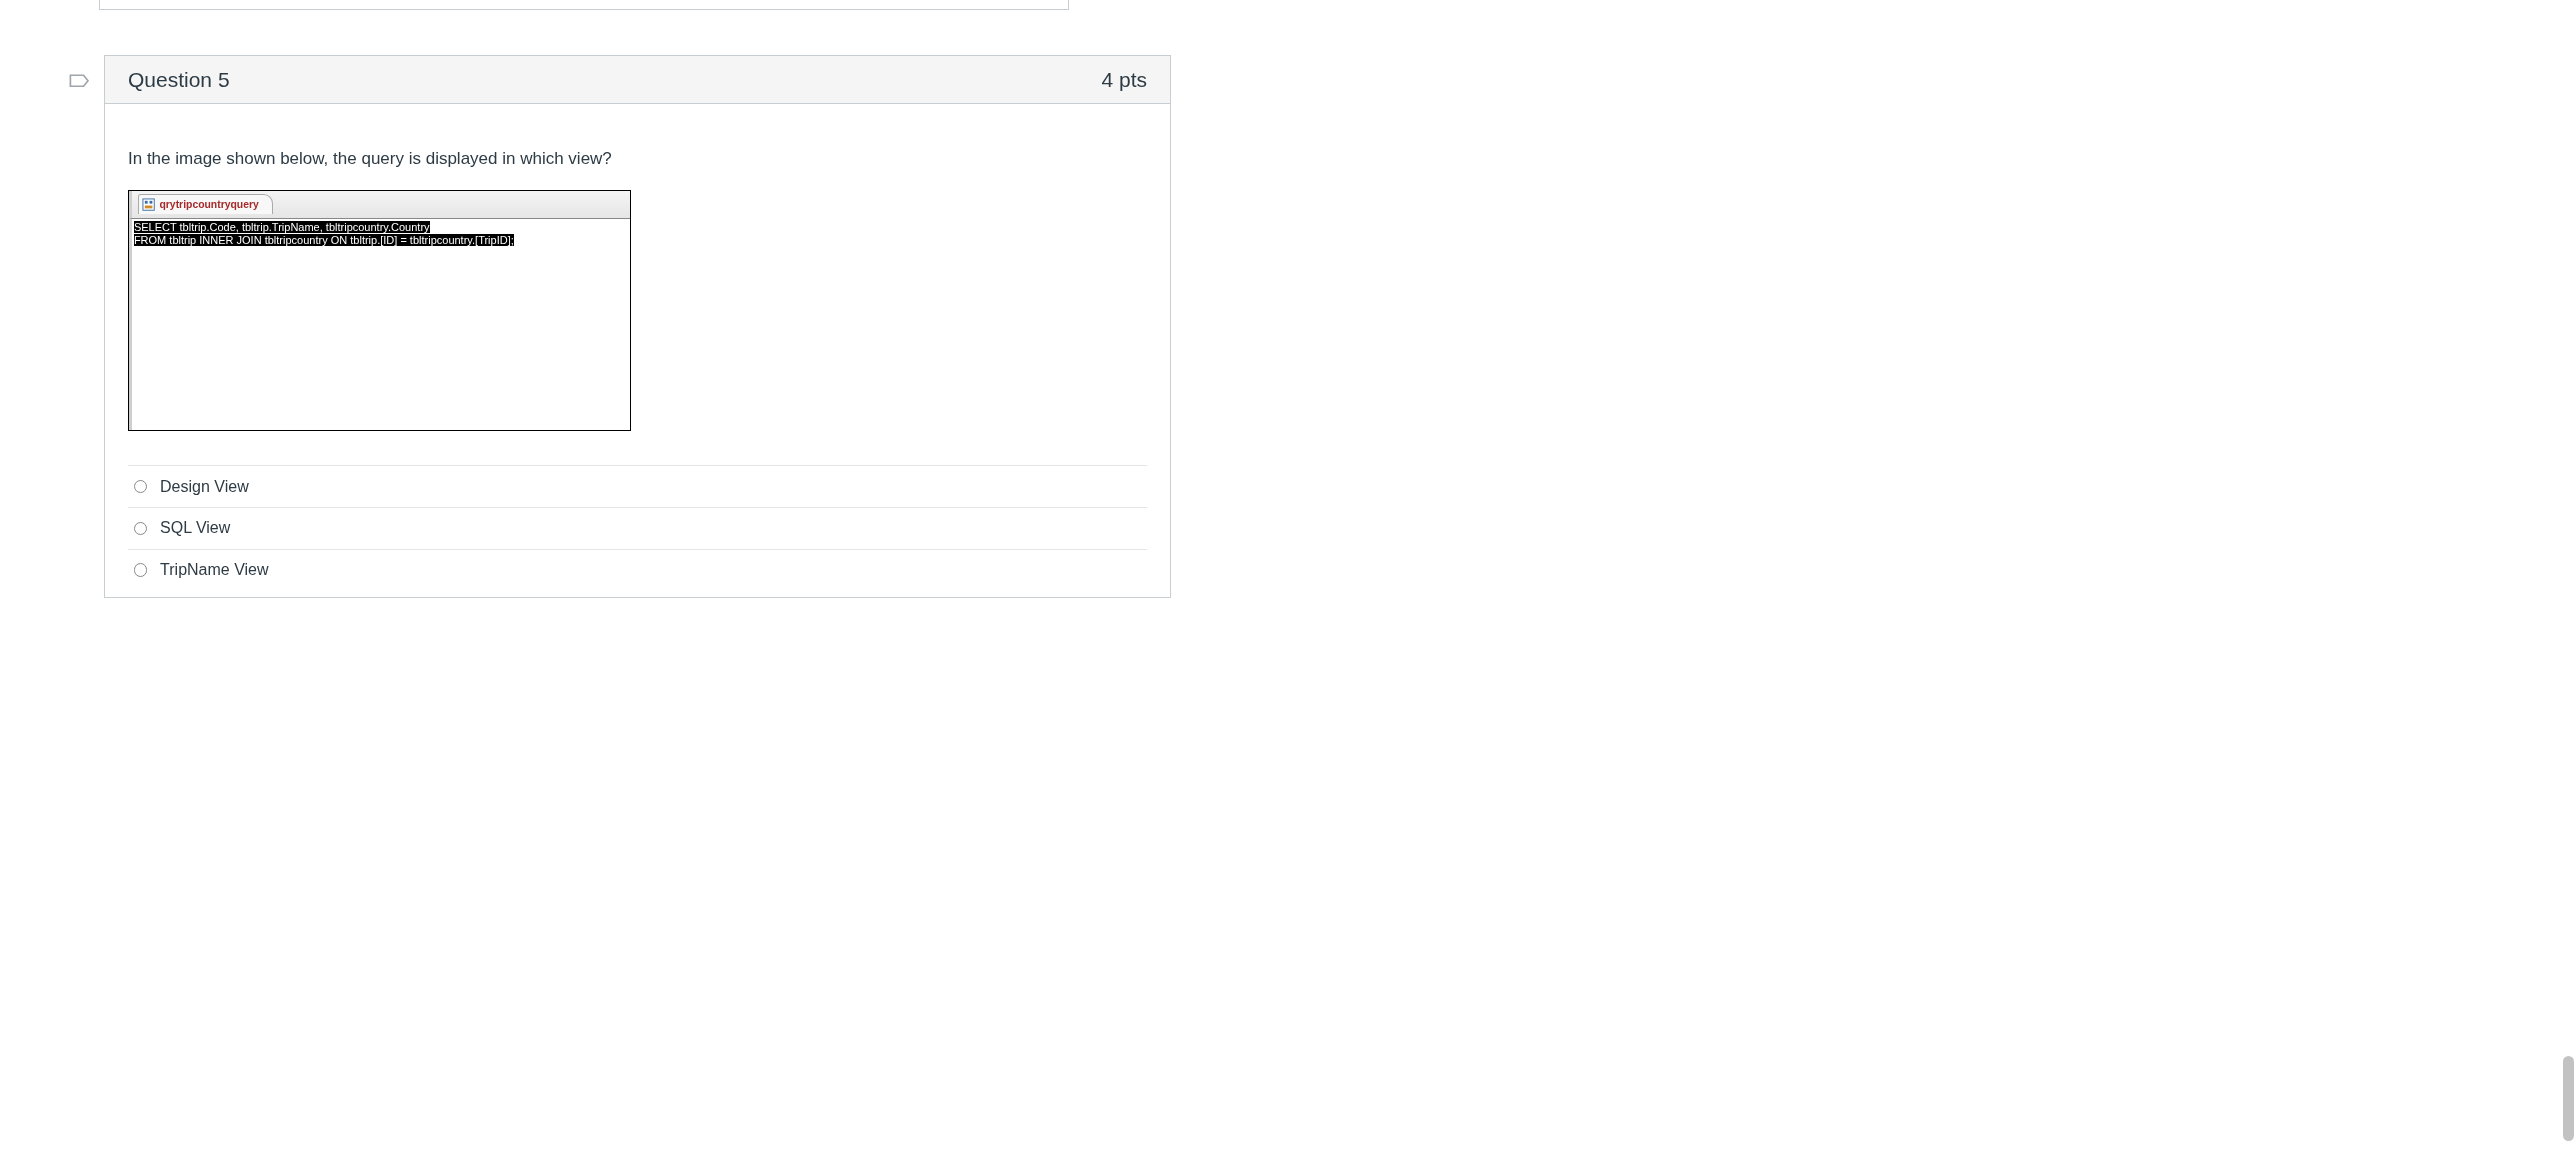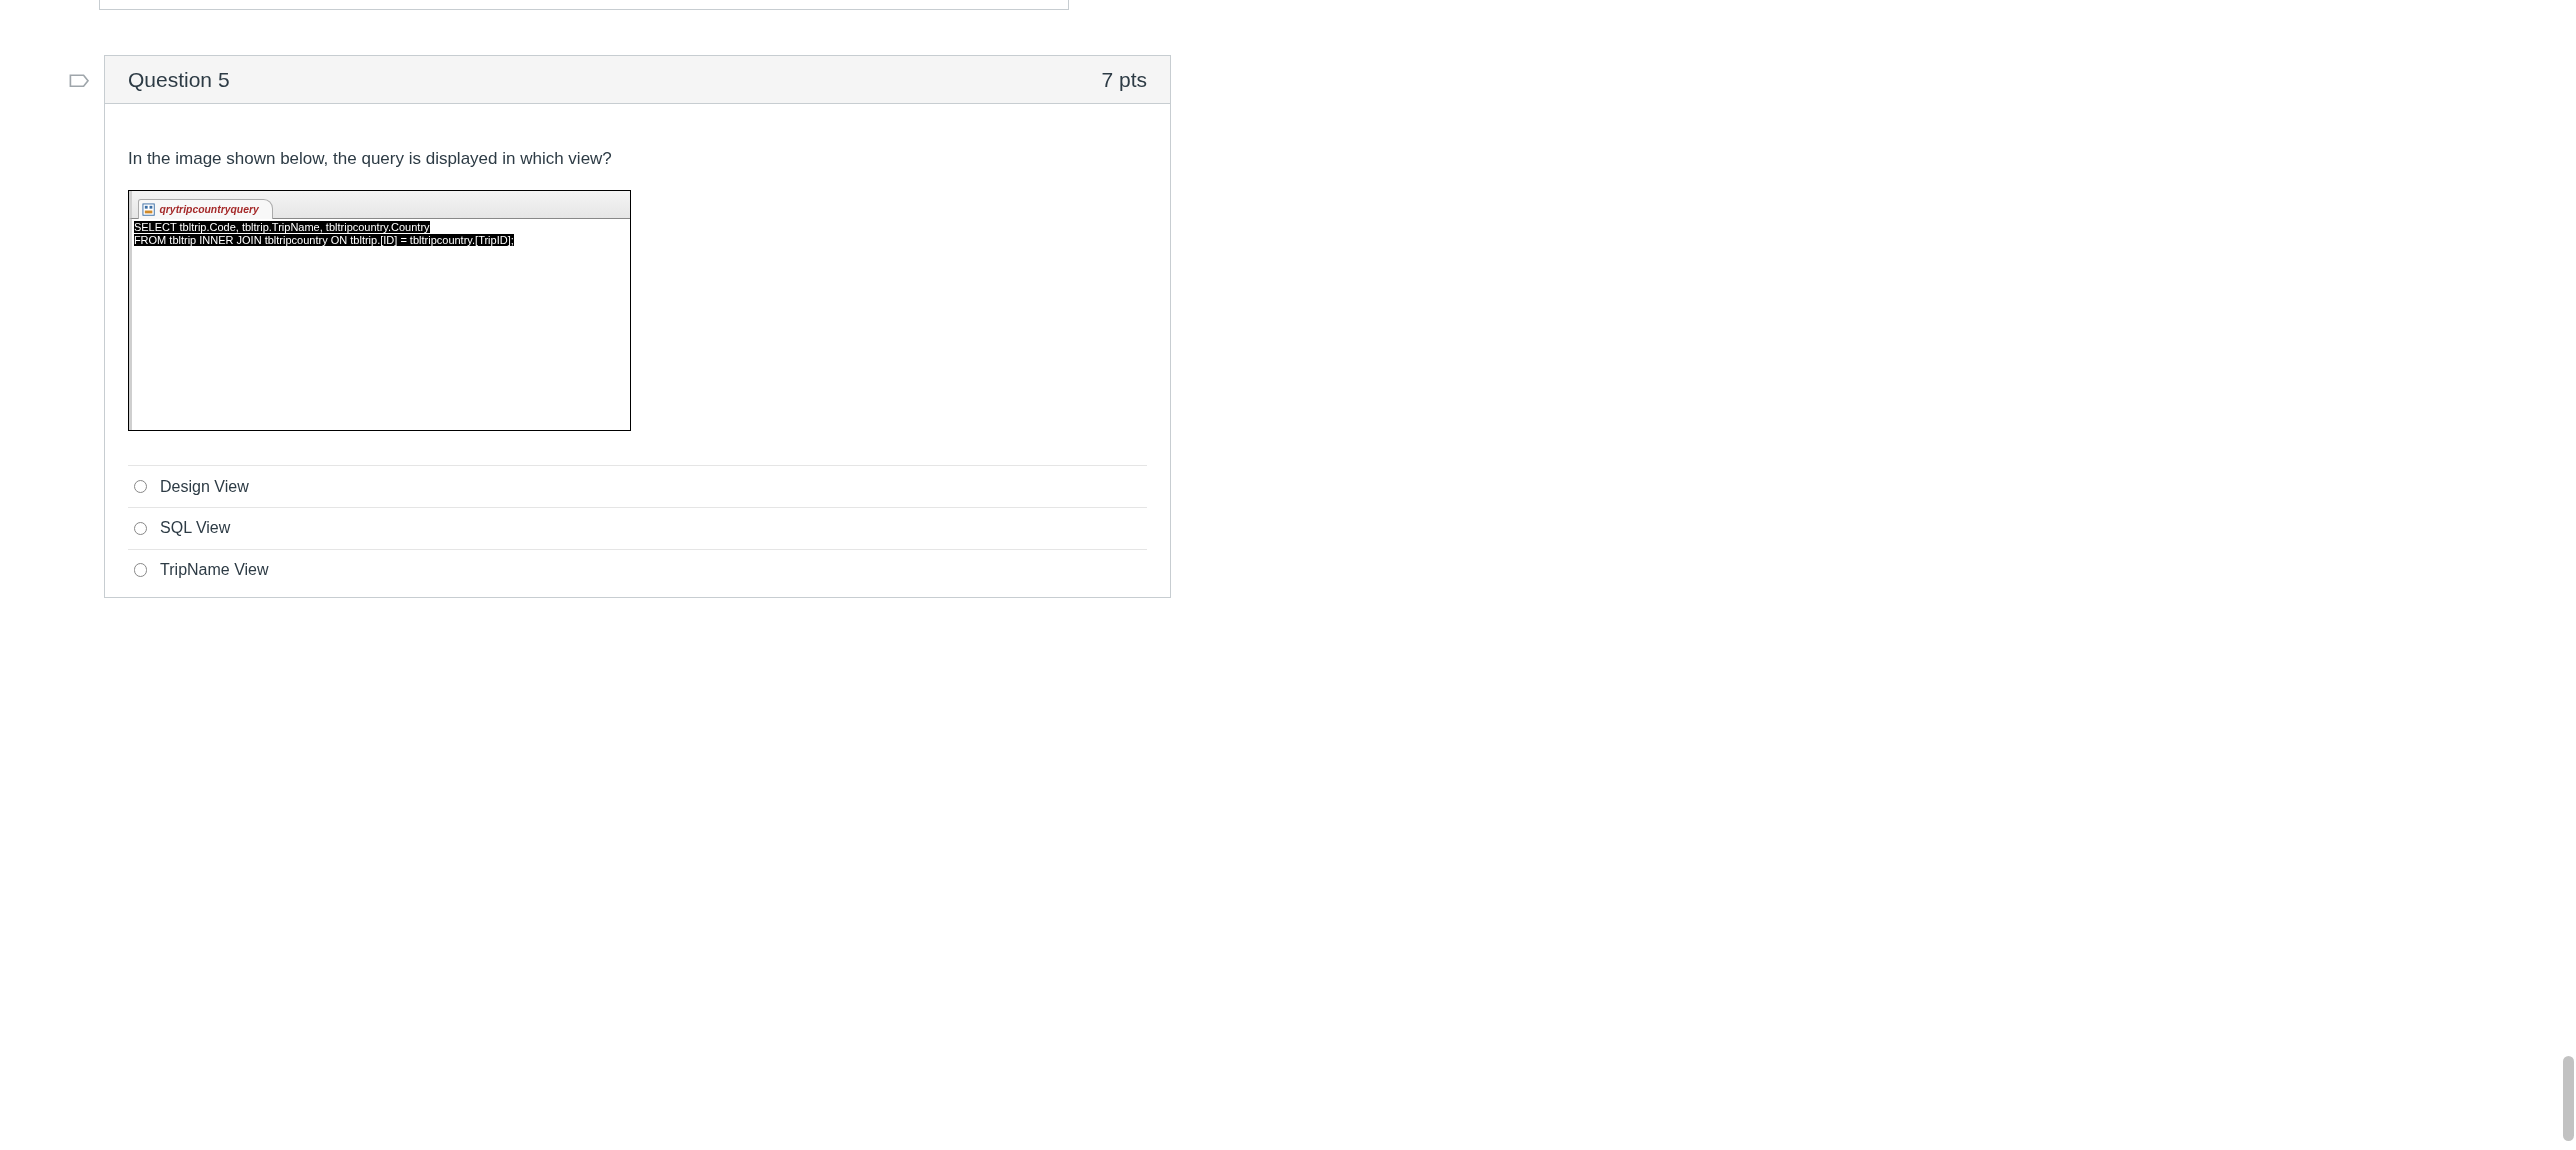--- a/index.html
+++ b/index.html
@@ -67,27 +67,25 @@
 
   
   .sql-window {
     width: 501px;
     border: 0.9px solid #000;
     background: #fff;
     font-family: Tahoma, Verdana, Arial, sans-serif;
   }
   .sql-tabbar {
     display: flex;
-    align-items: flex-end;
     height: 24.6px;
     padding: 1.9px 0 0 5.7px;
     background: linear-gradient(#f4f4f4, #e6e6e6);
     border-bottom: 0.9px solid #888;
     border-left: 3.8px solid #cfcfcf;
-    font-style: italic;
   }
   .sql-tab {
     display: flex;
     align-items: center;
     height: 19px;
     padding: 0 13.2px 0 3.8px;
     font-size: 10.4px;
     font-weight: bold;
     color: #a52a2a;
     background: #f8f8f8;
@@ -193,21 +191,21 @@
   <span class="flag-icon">
     <svg viewBox="0 0 24 24" width="26.4" height="26.4" fill="none" stroke="currentColor" stroke-width="1.5">
       <path d="M4 3 h12 l4 5 -4 5 h-12 z"></path>
     </svg>
   </span>
 
   <div class="question-card">
 
     <div class="question-header">
       <span class="title">Question 5</span>
-      <span class="points">7 pts</span>
+      <span class="points">4 pts</span>
     </div>
 
     <div class="question-body">
       <p class="prompt">In the image shown below, the query is displayed in which view?</p>
 
       <div class="sql-window">
         <div class="sql-tabbar">
           <div class="sql-tab">
             <span class="tiny-icon">
               <svg width="13.2" height="13.2" viewBox="0 0 14 14">

